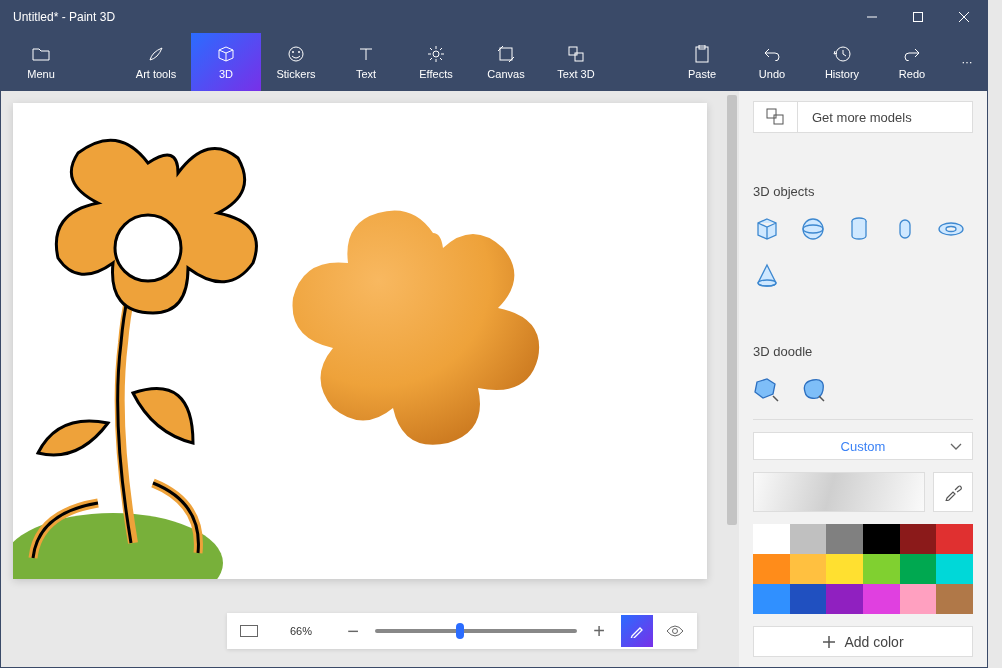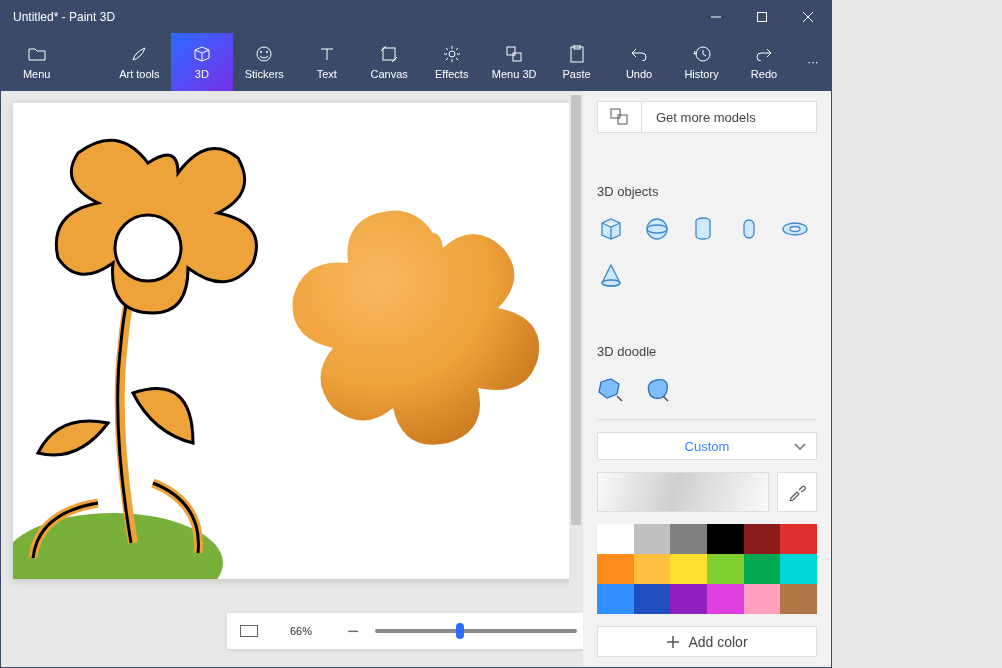--- a/index.html
+++ b/index.html
@@ -1,17 +1,17 @@
 <!DOCTYPE html>
 <html><head>
 <meta charset="utf-8">
 <style>
   * { box-sizing: border-box; margin: 0; padding: 0; font-family: "Segoe UI", sans-serif; }
   body { width: 1002px; height: 668px; overflow: hidden; background: #e8e8e8; }
-  .window { width: 832px; height: 668px; display: flex; flex-direction: column; background: #f2f2f2; border: 1px solid #3a4a68; }
+  .window { width: 988px; height: 668px; display: flex; flex-direction: column; background: #f2f2f2; border: 1px solid #3a4a68; }
   .titlebar { height: 32px; background: #3a4a68; display: flex; align-items: center; color: #fff; font-size: 12px; }
   .titlebar .title { padding-left: 12px; flex: 1; }
   .win-btn { width: 46px; height: 32px; display: flex; align-items: center; justify-content: center; color: #fff; }
   .ribbon { height: 58px; background: #3a4a68; display: flex; align-items: center; color: #fff; font-size: 11px; }
   .ribbon-item { width: 70px; height: 58px; display: flex; flex-direction: column; align-items: center; justify-content: center; gap: 4px; }
   .ribbon-item.active { background: linear-gradient(135deg,#2b6cff 0%,#7830e8 100%); }
   .ribbon-item .icon { height: 20px; display: flex; align-items: center; justify-content: center; }
   .ribbon-spacer { flex: 1; }
   .content { flex: 1; display: flex; min-height: 0; }
   .canvas-area { flex: 1; background: #e8e8e8; position: relative; overflow: hidden; }
@@ -107,52 +107,52 @@
       <span class="icon">
           <svg width="18" height="18" viewBox="0 0 18 18">
             <path d="M3 4 h12 M9 4 v11" fill="none" stroke="#fff" stroke-width="1"></path>
           </svg>
         </span>
       <span>Text</span>
     </div>
     <div class="ribbon-item">
       <span class="icon">
           <svg width="18" height="18" viewBox="0 0 18 18">
-            <rect x="3" y="3" width="12" height="12" fill="none" stroke="#fff" stroke-width="1"></rect>
-            <path d="M6 1 l-5 5 M17 12 l-5 5" stroke="#fff" stroke-width="1"></path>
-          </svg>
-        </span>
-      <span>Canvas</span>
-    </div>
-    <div class="ribbon-item">
-      <span class="icon">
-          <svg width="18" height="18" viewBox="0 0 18 18">
             <circle cx="9" cy="9" r="3" fill="none" stroke="#fff" stroke-width="1"></circle>
             <g stroke="#fff" stroke-width="1">
               <line x1="9" y1="1" x2="9" y2="4"></line>
               <line x1="9" y1="14" x2="9" y2="17"></line>
               <line x1="1" y1="9" x2="4" y2="9"></line>
               <line x1="14" y1="9" x2="17" y2="9"></line>
               <line x1="3" y1="3" x2="5" y2="5"></line>
               <line x1="13" y1="13" x2="15" y2="15"></line>
               <line x1="15" y1="3" x2="13" y2="5"></line>
               <line x1="5" y1="13" x2="3" y2="15"></line>
             </g>
           </svg>
         </span>
       <span>Effects</span>
     </div>
     <div class="ribbon-item">
       <span class="icon">
           <svg width="18" height="18" viewBox="0 0 18 18">
+            <rect x="3" y="3" width="12" height="12" fill="none" stroke="#fff" stroke-width="1"></rect>
+            <path d="M6 1 l-5 5 M17 12 l-5 5" stroke="#fff" stroke-width="1"></path>
+          </svg>
+        </span>
+      <span>Canvas</span>
+    </div>
+    <div class="ribbon-item">
+      <span class="icon">
+          <svg width="18" height="18" viewBox="0 0 18 18">
             <rect x="2" y="2" width="8" height="8" fill="none" stroke="#fff" stroke-width="1"></rect>
             <rect x="8" y="8" width="8" height="8" fill="none" stroke="#fff" stroke-width="1"></rect>
           </svg>
         </span>
-      <span>Menu 3D</span>
+      <span>Text 3D</span>
     </div>
     <div class="ribbon-spacer"></div>
     <div class="ribbon-item">
       <span class="icon">
           <svg width="16" height="18" viewBox="0 0 16 18">
             <rect x="2" y="2" width="12" height="15" fill="none" stroke="#fff" stroke-width="1"></rect>
             <rect x="5" y="0" width="6" height="4" fill="none" stroke="#fff" stroke-width="1"></rect>
           </svg>
         </span>
       <span>Paste</span>

